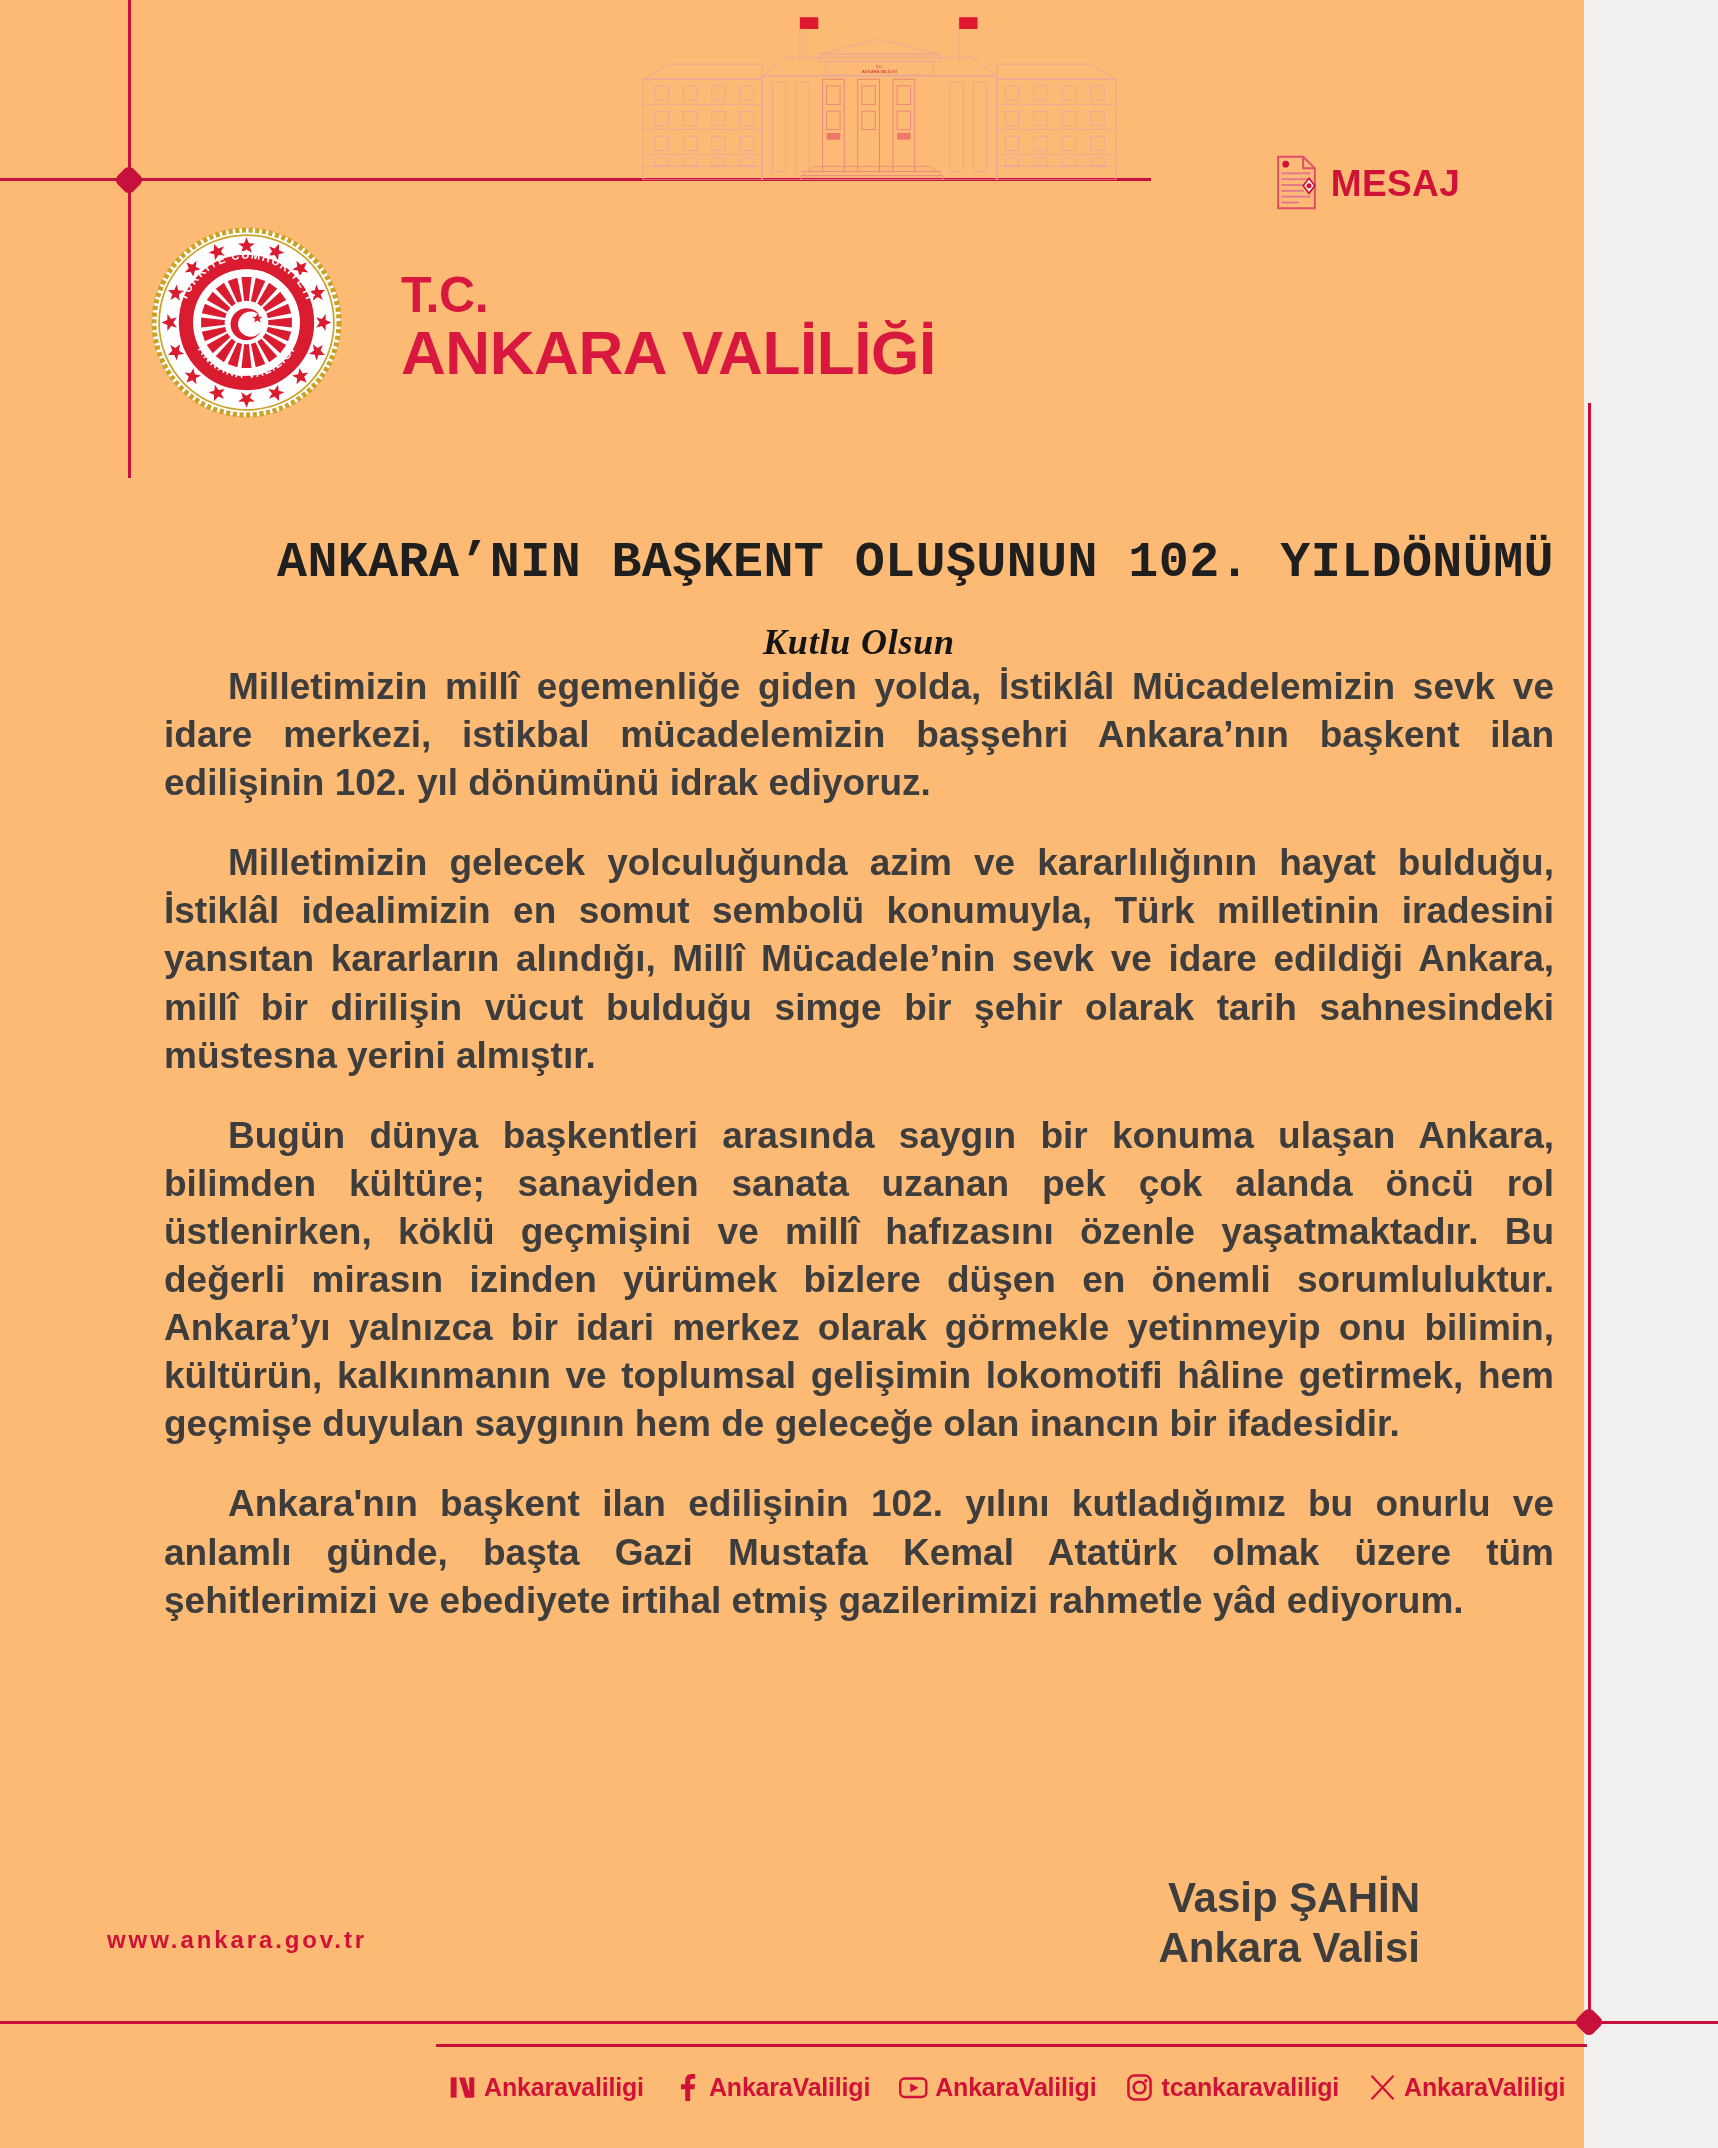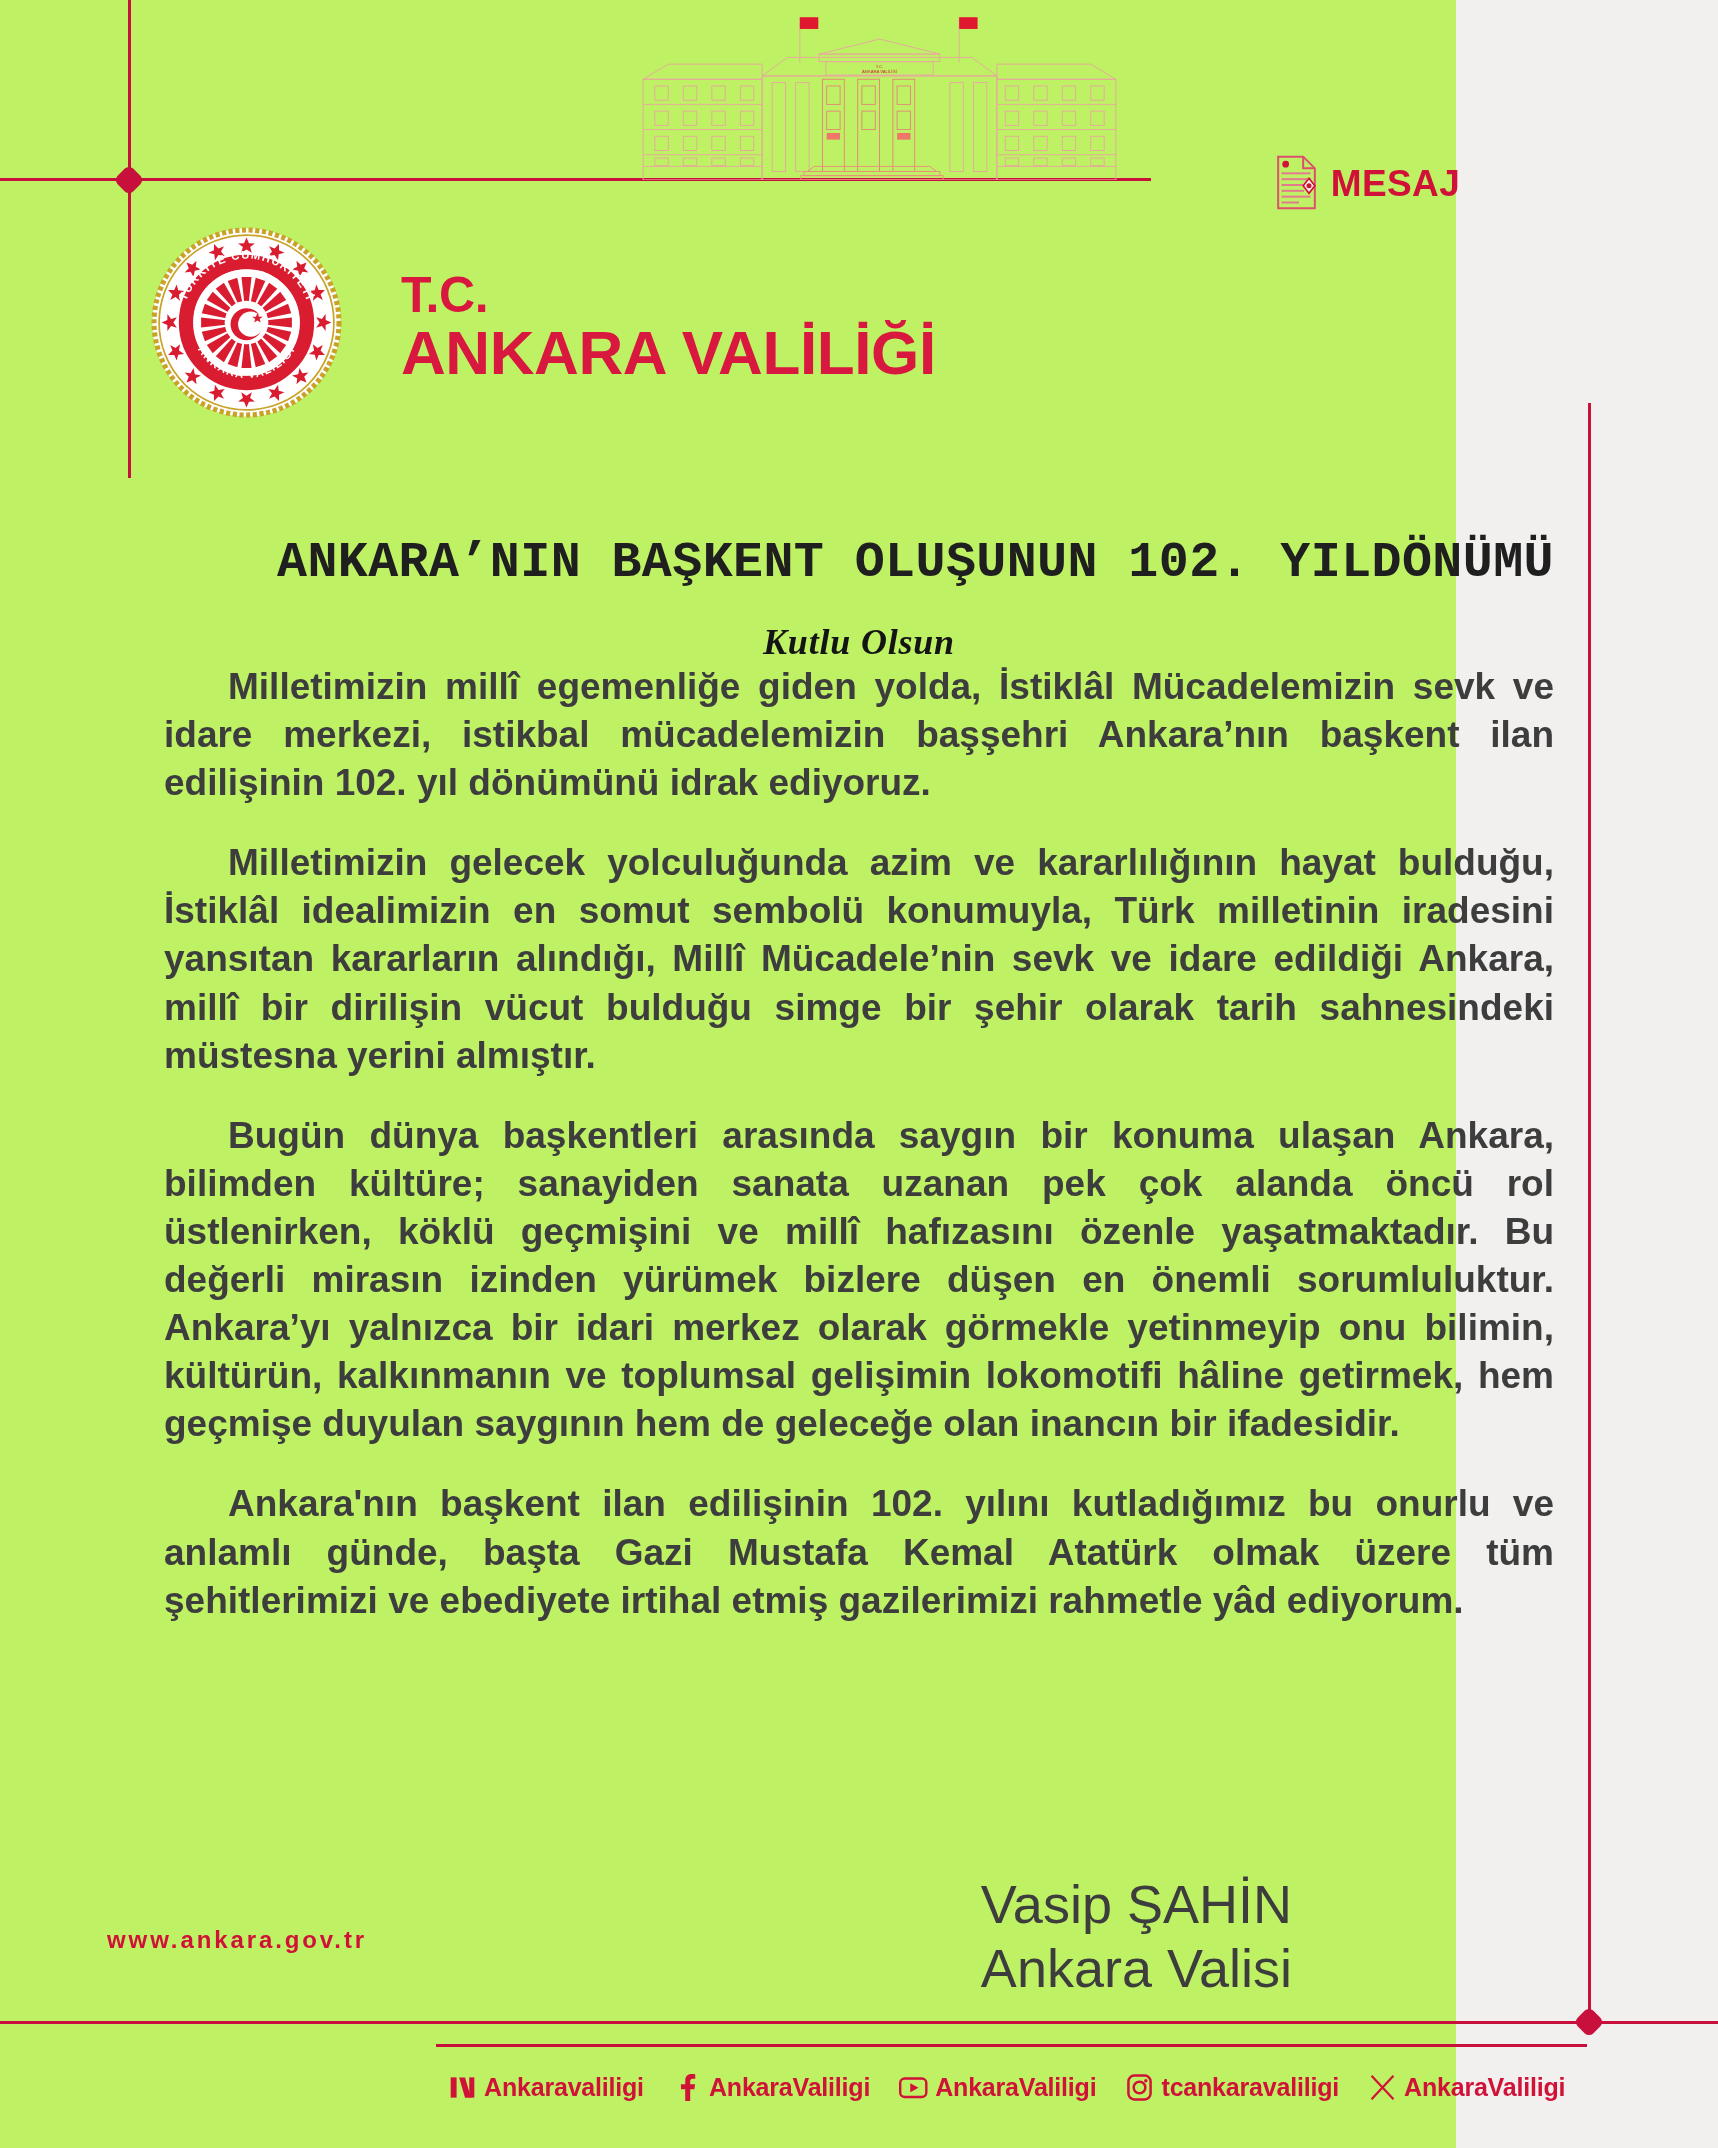--- a/index.html
+++ b/index.html
@@ -7,22 +7,22 @@
 
   html, body {
     width:1718px; height:2148px;
     background:#f2f0ee;
     font-family:"Liberation Sans", sans-serif;
     overflow:hidden;
   }
 
   #page {
     position:relative;
-    width:1456px; height:2148px;
-    background:#bef264;
+    width:1584px; height:2148px;
+    background:#fdba74;
   }
 
   
   .rule-v-left {
     position:absolute; left:128px; top:0; width:3.4px; height:478px;
     background:#c8103c;
   }
   .rule-h-top {
     position:absolute; left:0; top:178px; width:1151px; height:3.4px;
     background:#c8103c;
@@ -127,25 +127,25 @@
     font-weight:600;
     margin-bottom:32px;
     font-family:"Liberation Sans", sans-serif;
   }
   .para:last-child { margin-bottom:0; }
 
   
   #signature {
     position:absolute;
     right:164px; top:1873px;
-    text-align:left;
+    text-align:right;
     color:#3d3d3d;
-    font-size:54px;
+    font-size:42px;
     line-height:1.18;
-    font-weight:400;
+    font-weight:700;
   }
 
   
   #website {
     position:absolute; left:107px; top:1926px;
     color:#d01138;
     font-size:24px;
     font-weight:bold;
     letter-spacing:2.9px;
   }

